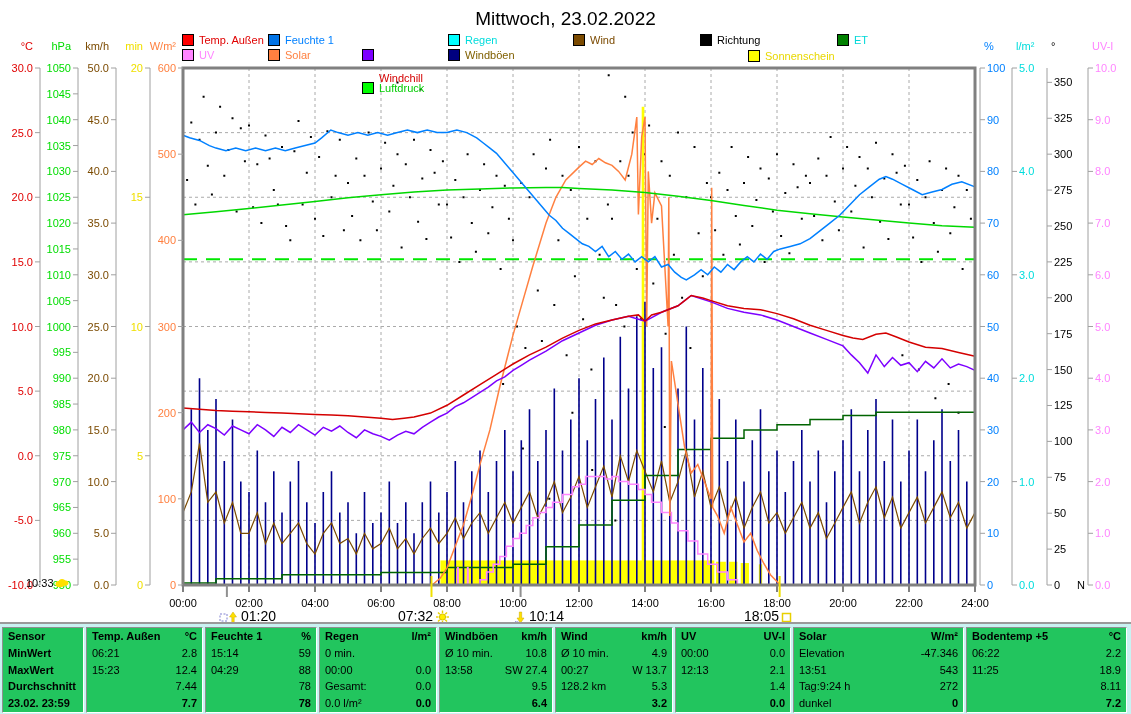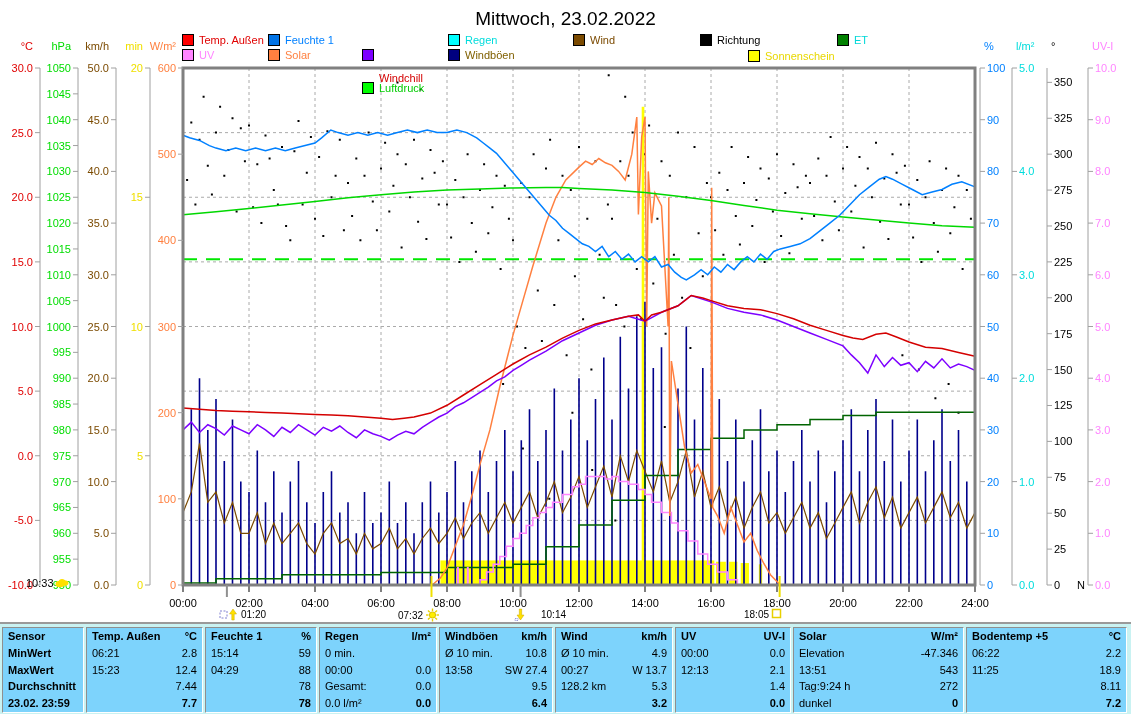--- a/index.html
+++ b/index.html
@@ -5,30 +5,30 @@
   html,body{margin:0;padding:0;background:#fff}
   .stage{position:relative;width:1131px;height:714px;background:#fff;
          font-family:"Liberation Sans",sans-serif;overflow:hidden}
   .title{position:absolute;left:0;right:0;top:8px;text-align:center;
          font-size:19px;color:#000}
   .legend-item{position:absolute;height:13px;display:flex;align-items:center;
                font-size:11px;white-space:nowrap}
   .legend-item .swatch{width:10px;height:10px;border:1px solid #000;
                        margin-right:5px;flex:0 0 auto}
   svg text{font-family:"Liberation Sans","DejaVu Sans",sans-serif;font-size:11px}
-  .annot{position:absolute;font-size:10px;color:#000;display:flex;
-         align-items:center;white-space:nowrap}
+  .annot{position:absolute;font-size:14px;color:#000;display:flex;
+         align-items:flex-end;white-space:nowrap}
   .annot .ic{display:inline-flex;margin:0 2px}
   .corner-note{position:absolute;left:26px;top:577px;font-size:11px;color:#000;
                display:flex;}
   .sumtab{position:absolute;left:0;top:622px;width:1131px;height:92px;
           background:#c9f2f2;border-top:2px solid #9a9a9a;box-sizing:border-box}
   .scol{position:absolute;top:3px;height:86px;box-sizing:border-box;
         border:1px solid;border-color:#8f8f8f #ffffff #ffffff #8f8f8f;
-        background:#7dd3fc}
+        background:#22c55e}
   .srow{display:flex;justify-content:space-between;font-size:11px;
         line-height:16.8px;padding:0 5px;color:#000}
   .srow .l{white-space:nowrap}
   .srow .r{white-space:nowrap;text-align:right}
   .b{font-weight:bold}
 </style>
 </head>
 <body>
 
 <div class="stage">
@@ -384,21 +384,21 @@
               <line x1="11.5" y1="7" x2="14" y2="7"></line>
               <line x1="3" y1="2.5" x2="4.8" y2="4.3"></line>
               <line x1="10.2" y1="9.7" x2="12" y2="11.5"></line>
               <line x1="12" y1="2.5" x2="10.2" y2="4.3"></line>
               <line x1="4.8" y1="9.7" x2="3" y2="11.5"></line>
             </g>
             <circle cx="7.5" cy="7" r="3.1" fill="#ffee00" stroke="#d8c000"></circle>
           </svg>
         </span>
       </div>
-      <div class="annot" style="left: 512px; top: 608px; gap: 12px;">
+      <div class="annot" style="left: 512px; top: 608px;">
         <span class="ic">
           <svg width="13" height="13">
             <path d="M6.5 12 L10 7 L7.7 7 L7.7 1 L5.3 1 L5.3 7 L3 7 Z" fill="#ffe000" stroke="#c8a800" stroke-width="0.5"></path>
             <rect x="1" y="10.5" width="3" height="2" fill="none" stroke="#8080d0" stroke-width="0.8" stroke-dasharray="1.5 1"></rect>
           </svg>
         </span>
         <span>10:14</span>
       </div>
       <div class="annot" style="left: 744px; top: 608px;">
         <span>18:05</span>

